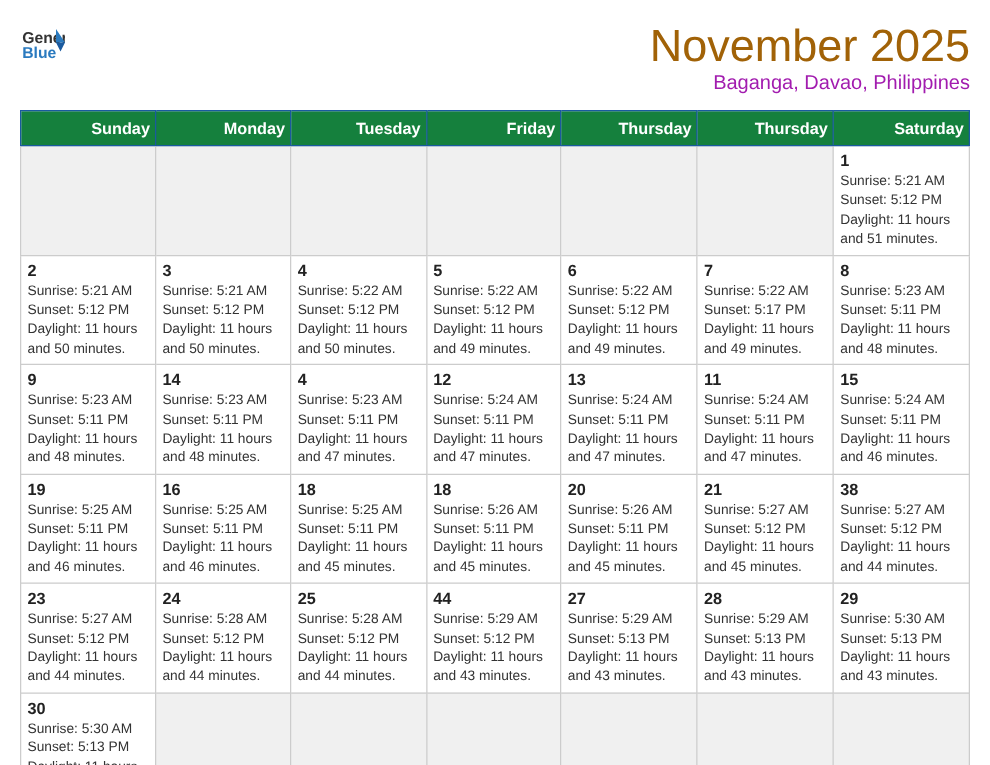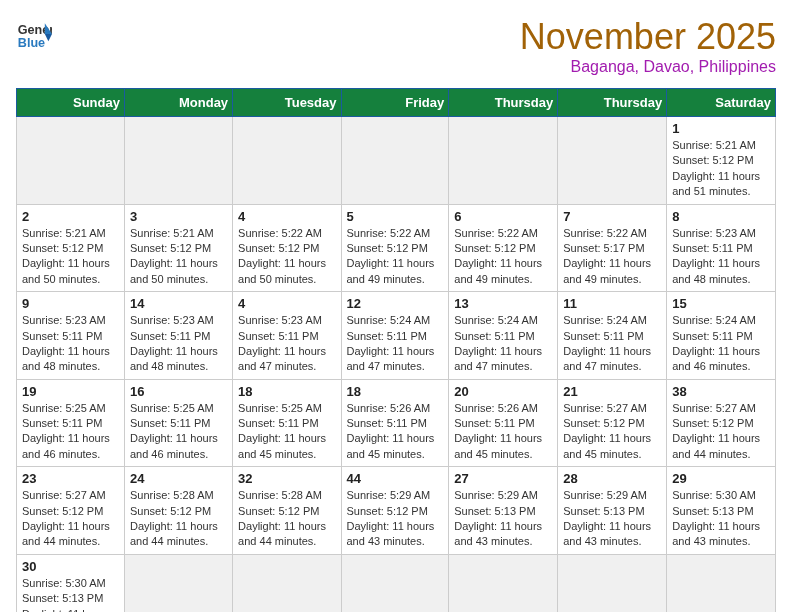--- a/index.html
+++ b/index.html
@@ -283,21 +283,21 @@
 and 44 minutes.</div>
         </td>
         <td>
           <span class="day-num">24</span>
           <div class="day-info">Sunrise: 5:28 AM
 Sunset: 5:12 PM
 Daylight: 11 hours
 and 44 minutes.</div>
         </td>
         <td>
-          <span class="day-num">32</span>
+          <span class="day-num">25</span>
           <div class="day-info">Sunrise: 5:28 AM
 Sunset: 5:12 PM
 Daylight: 11 hours
 and 44 minutes.</div>
         </td>
         <td>
           <span class="day-num">44</span>
           <div class="day-info">Sunrise: 5:29 AM
 Sunset: 5:12 PM
 Daylight: 11 hours

